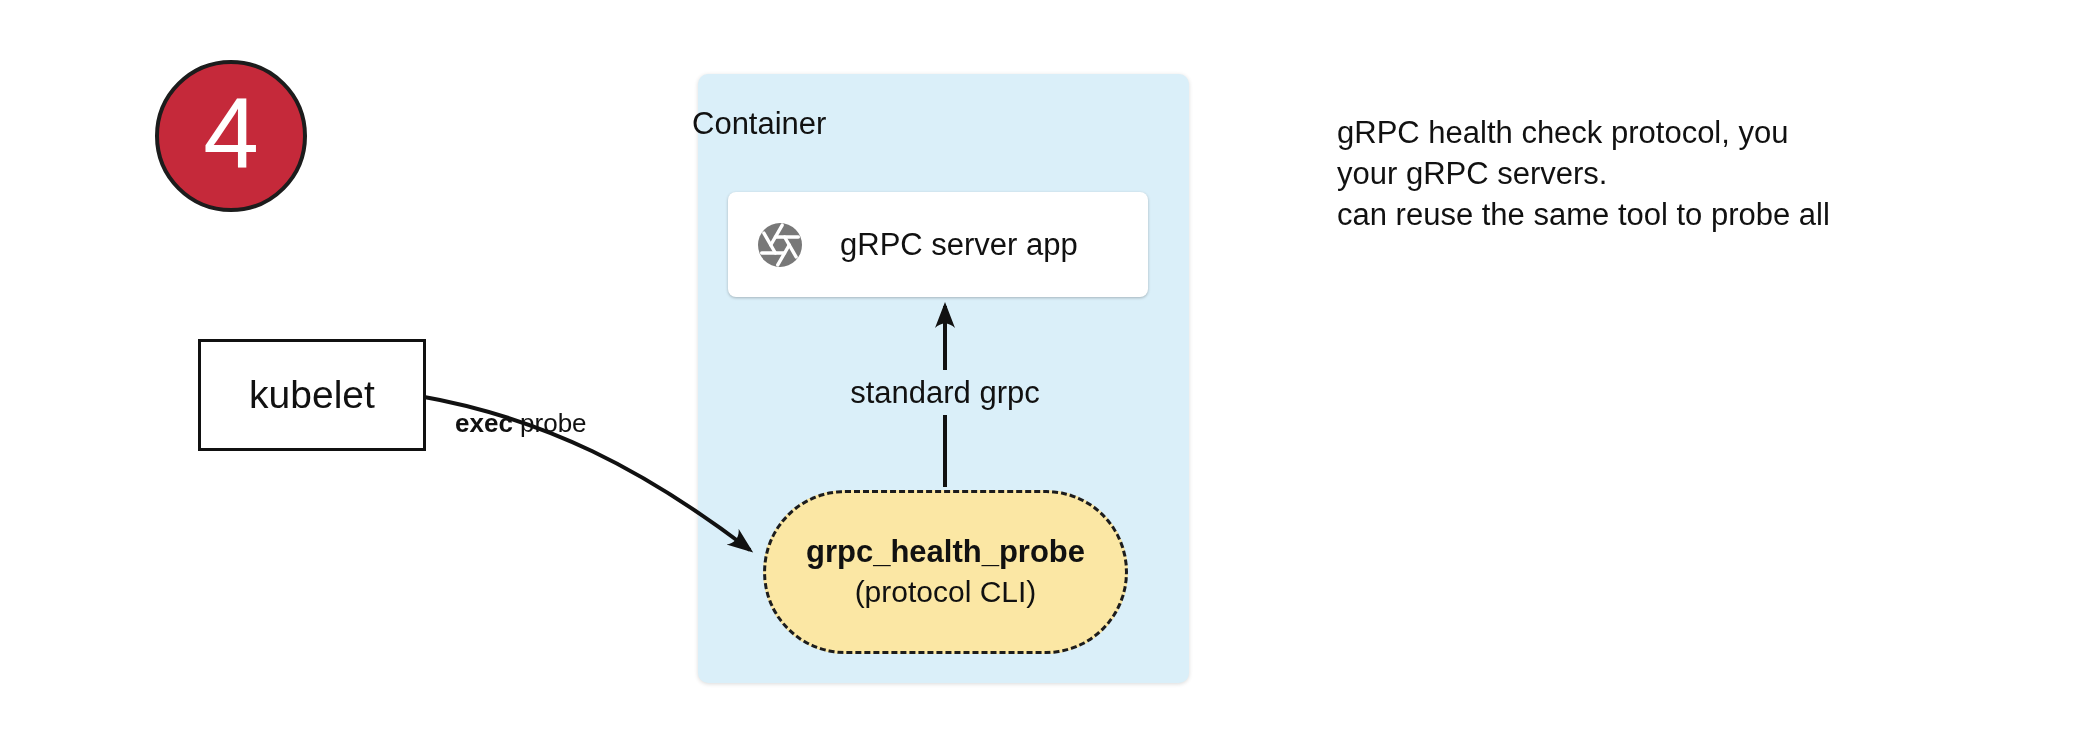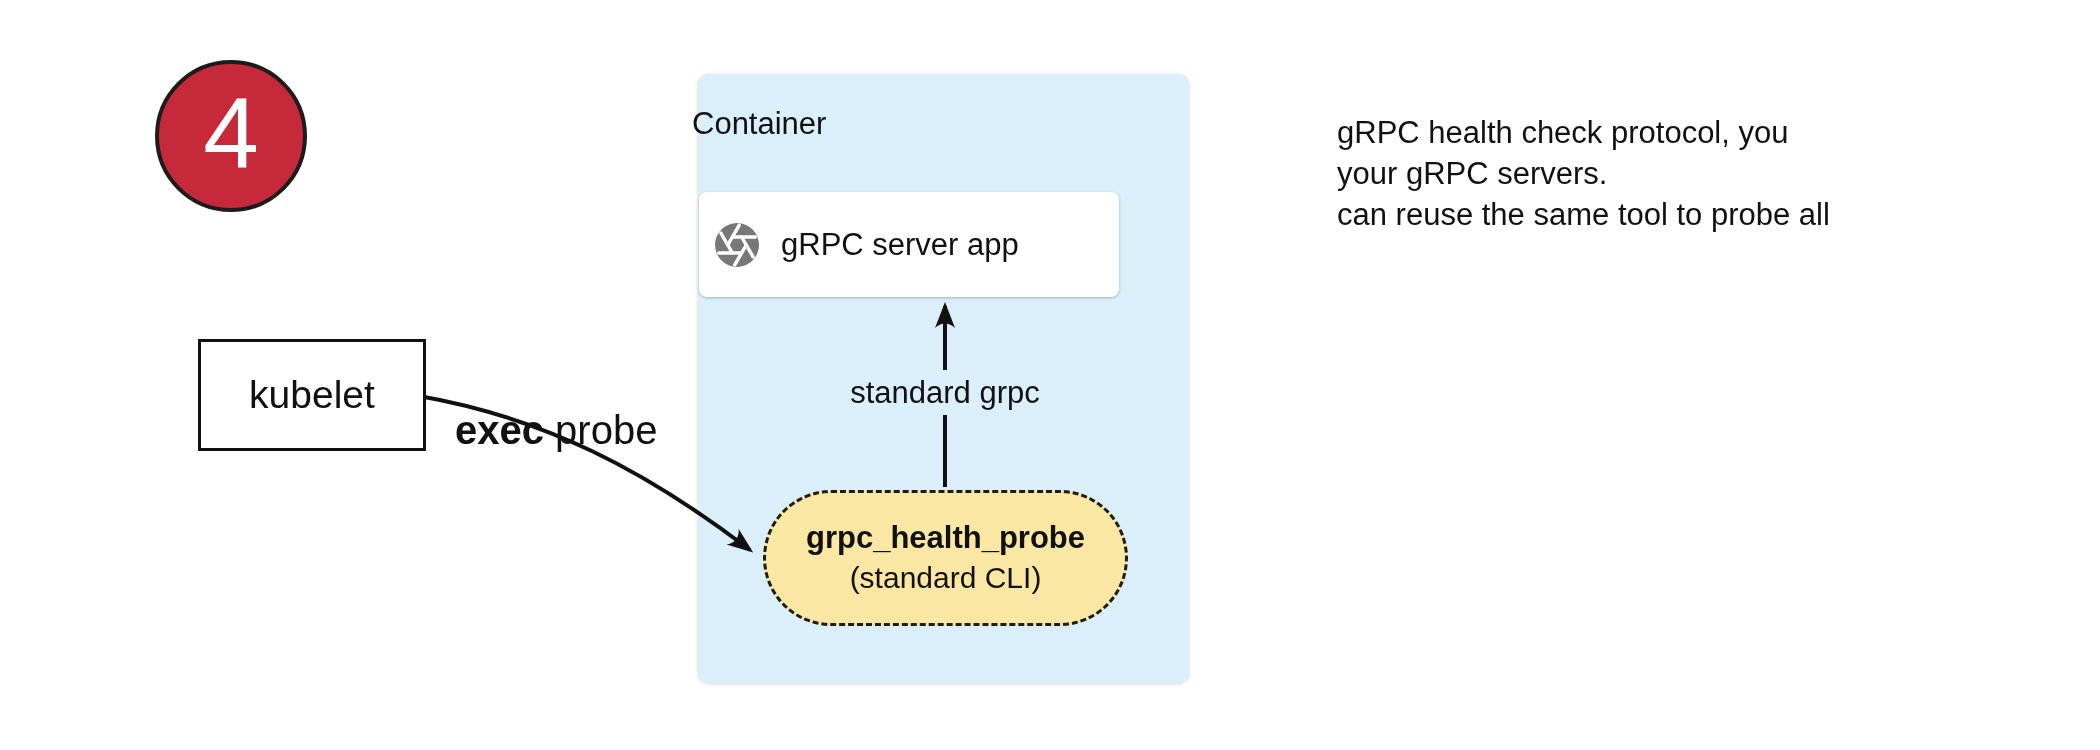--- a/index.html
+++ b/index.html
@@ -45,70 +45,70 @@
     border: 3px solid #111111;
     box-sizing: border-box;
     display: flex; align-items: center; justify-content: center;
     font-size: 39px;
     margin-left: 8px;
   }
   
   .exec-label {
     position: absolute;
     left: 455px; top: 408px;
-    font-size: 40px;
+    font-size: 26px;
     white-space: nowrap;
   }
   .exec-label b { font-weight: bold; }
   
   .container-box {
     position: absolute;
     left: 698px; top: 74px;
     width: 491px; height: 609px;
     background: #daeff9;
     border-radius: 10px;
     box-shadow: 0 1px 4px rgba(0,0,0,0.15);
   }
   .container-title {
     position: absolute;
     left: 692px; top: 106px;
     font-size: 31px;
   }
   
   .server-box {
     position: absolute;
-    left: 699px; top: 192px;
+    left: 728px; top: 192px;
     width: 420px; height: 105px;
     background: #ffffff;
     border-radius: 8px;
     box-shadow: 0 1px 3px rgba(0,0,0,0.25);
     box-sizing: border-box;
     display: flex; align-items: center;
-    padding-left: 14px;
-    gap: 20px;
+    padding-left: 28px;
+    gap: 36px;
     font-size: 31px;
   }
   .grpc-icon { flex: 0 0 auto; width: 48px; height: 48px; display: block; }
   
   .protocol-label {
     position: absolute;
     left: 945px; top: 370px;
     transform: translateX(-50%);
     background: #daeff9;
     text-align: right;
     font-size: 31px;
     line-height: 41px;
     padding: 2px 8px;
     white-space: nowrap;
   }
   
   .probe-box {
     position: absolute;
     left: 763px; top: 490px;
-    width: 365px; height: 136px;
+    width: 365px; height: 164px;
     background: #fbe7a4;
     border: 3.5px dashed #1c1c1c;
     border-radius: 90px;
     box-sizing: border-box;
     display: flex; flex-direction: column;
     align-items: center; justify-content: center;
     text-align: center;
     line-height: 40px;
   }
   .probe-name { font-size: 31px; font-weight: bold; }
@@ -164,21 +164,21 @@
     </svg>
     <span>gRPC server app</span>
   </div>
 
   <div class="protocol-label">
     <div>standard grpc</div>
   </div>
 
   <div class="probe-box">
     <div class="probe-name">grpc_health_probe</div>
-    <div class="probe-subtitle">(standard CLI)</div>
+    <div class="probe-subtitle">(protocol CLI)</div>
   </div>
 
   <div class="note">
     <div>gRPC health check protocol, you</div>
     <div>your gRPC servers.</div>
     <div>can reuse the same tool to probe all</div>
   </div>
 
 </div>
 

